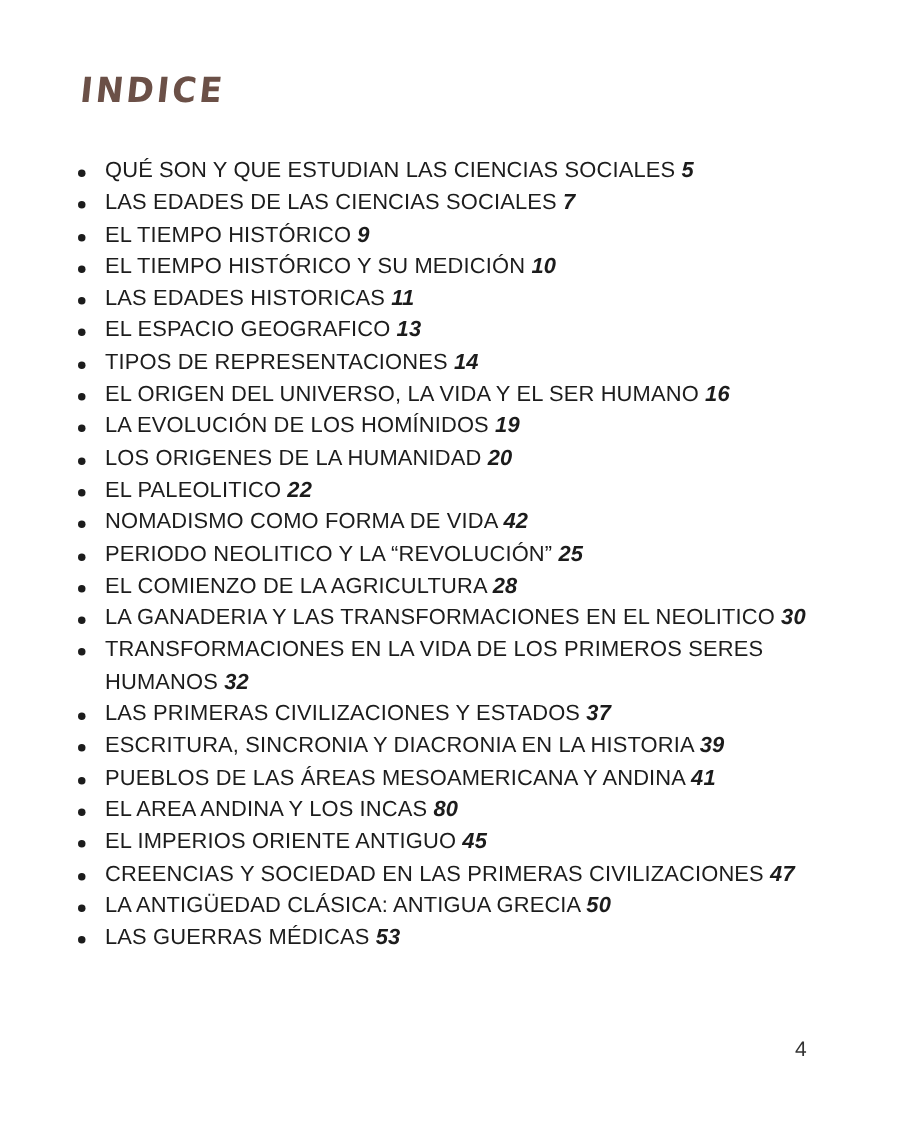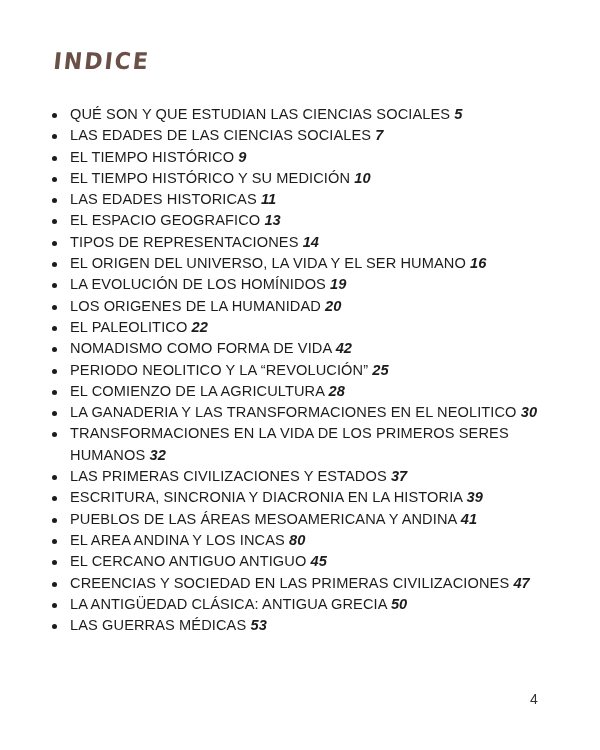--- a/index.html
+++ b/index.html
@@ -84,19 +84,19 @@
   <li class="toc-item"><span class="bullet"></span><span>EL PALEOLITICO</span> <span class="item-page">22</span></li>
   <li class="toc-item"><span class="bullet"></span><span>NOMADISMO COMO FORMA DE VIDA</span> <span class="item-page">42</span></li>
   <li class="toc-item"><span class="bullet"></span><span>PERIODO NEOLITICO Y LA “REVOLUCIÓN”</span> <span class="item-page">25</span></li>
   <li class="toc-item"><span class="bullet"></span><span>EL COMIENZO DE LA AGRICULTURA</span> <span class="item-page">28</span></li>
   <li class="toc-item"><span class="bullet"></span><span>LA GANADERIA Y LAS TRANSFORMACIONES EN EL NEOLITICO</span> <span class="item-page">30</span></li>
   <li class="toc-item" style="padding-right:60px"><span class="bullet"></span><span>TRANSFORMACIONES EN LA VIDA DE LOS PRIMEROS SERES HUMANOS</span> <span class="item-page">32</span></li>
   <li class="toc-item"><span class="bullet"></span><span>LAS PRIMERAS CIVILIZACIONES Y ESTADOS</span> <span class="item-page">37</span></li>
   <li class="toc-item"><span class="bullet"></span><span>ESCRITURA, SINCRONIA Y DIACRONIA EN LA HISTORIA</span> <span class="item-page">39</span></li>
   <li class="toc-item"><span class="bullet"></span><span>PUEBLOS DE LAS ÁREAS MESOAMERICANA Y ANDINA</span> <span class="item-page">41</span></li>
   <li class="toc-item"><span class="bullet"></span><span>EL AREA ANDINA Y LOS INCAS</span> <span class="item-page">80</span></li>
-  <li class="toc-item"><span class="bullet"></span><span>EL CERCANO ANTIGUO ANTIGUO</span> <span class="item-page">45</span></li>
+  <li class="toc-item"><span class="bullet"></span><span>EL IMPERIOS ORIENTE ANTIGUO</span> <span class="item-page">45</span></li>
   <li class="toc-item"><span class="bullet"></span><span>CREENCIAS Y SOCIEDAD EN LAS PRIMERAS CIVILIZACIONES</span> <span class="item-page">47</span></li>
   <li class="toc-item"><span class="bullet"></span><span>LA ANTIGÜEDAD CLÁSICA: ANTIGUA GRECIA</span> <span class="item-page">50</span></li>
   <li class="toc-item"><span class="bullet"></span><span>LAS GUERRAS MÉDICAS</span> <span class="item-page">53</span></li>
 </ul>
 
 <div class="page-number">4</div>
 
 </body></html>

